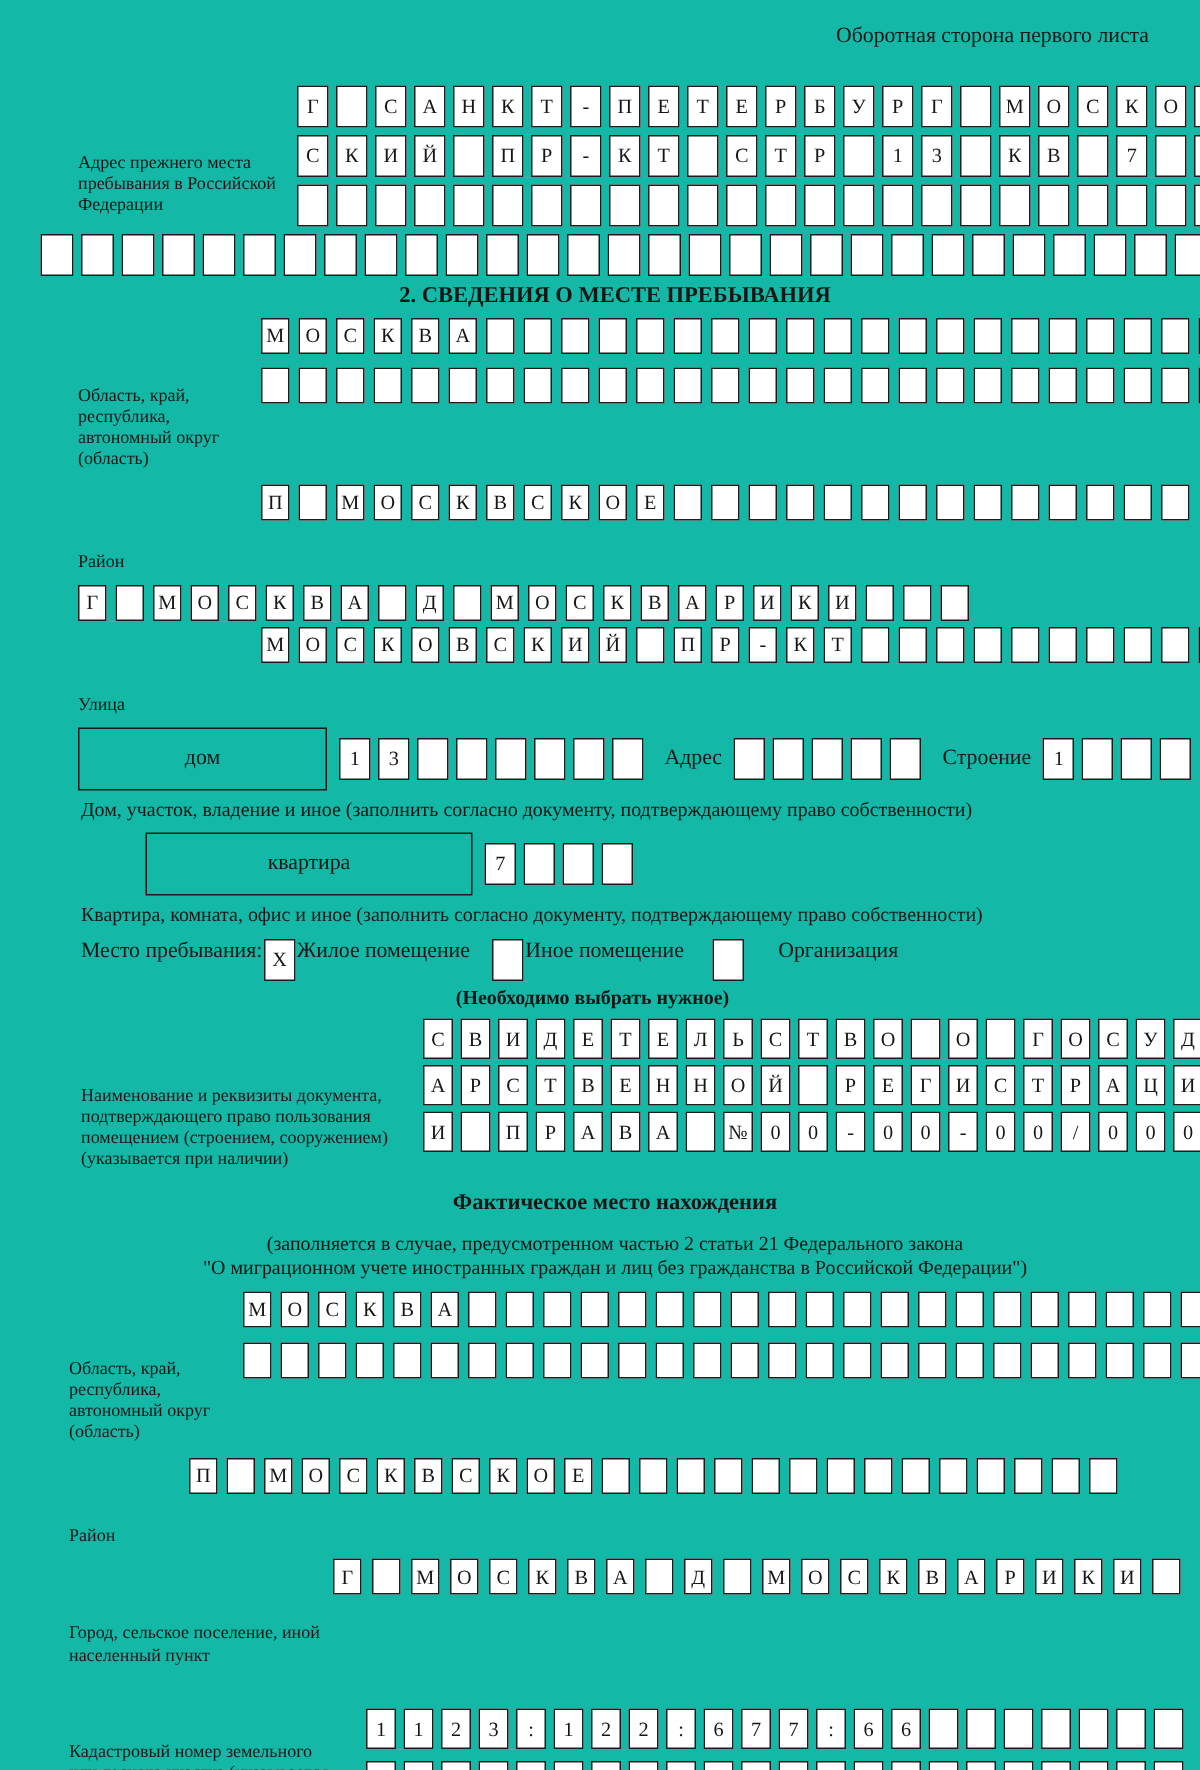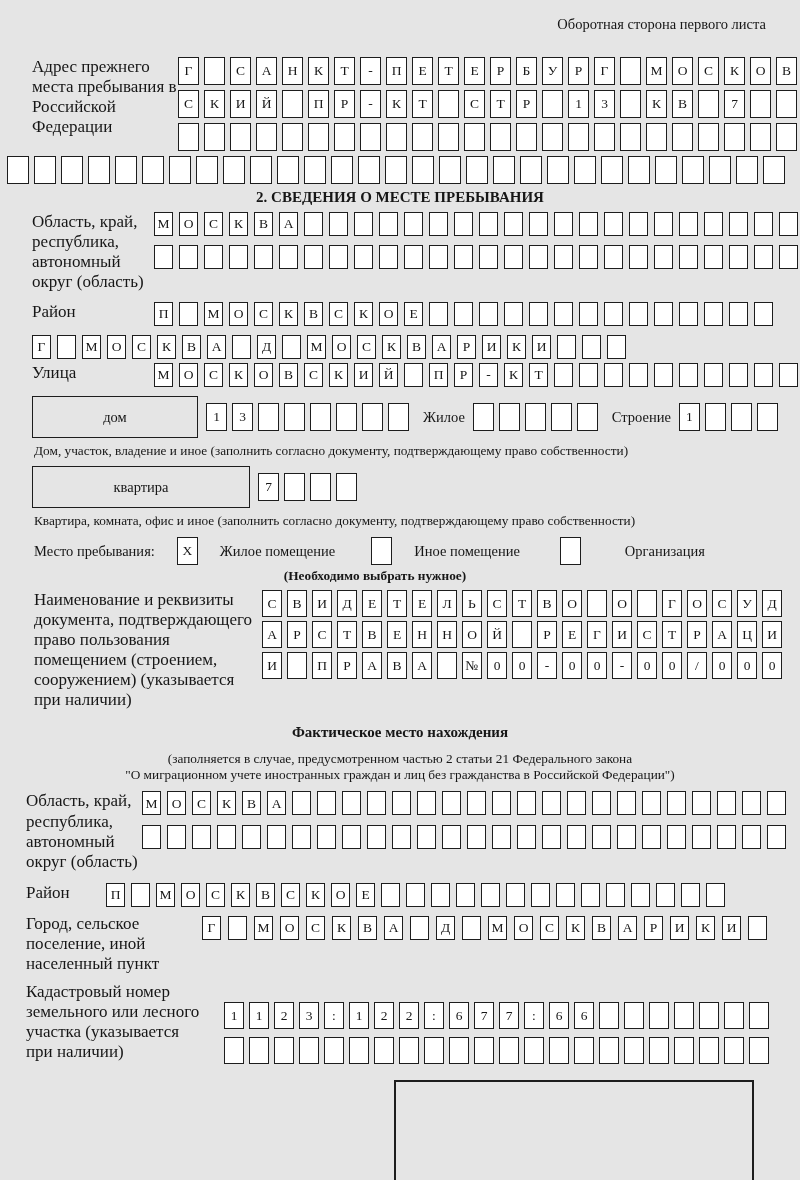--- a/index.html
+++ b/index.html
@@ -1,23 +1,23 @@
 <!DOCTYPE html>
 <html><head>
 <meta charset="utf-8">
 <style>
   html,body{margin:0;padding:0;background:#fff;}
   .page{
-    position:relative;width:800px;height:1180px;background:#e5e5e5;
+    position:relative;width:800px;height:1180px;background:#14b8a6;
     font-family:"Liberation Serif","DejaVu Serif",serif;color:#161616;
-    overflow:hidden;box-sizing:border-box;
+    overflow:hidden;box-sizing:border-box;padding-left:20px;
   }
   .hdr{text-align:right;padding:16px 34px 0 0;font-size:14.5px;}
   .frow{display:flex;align-items:flex-start;}
-  .lbl{font-size:17px;line-height:1.18;flex:none;}
+  .lbl{font-size:12px;line-height:1.18;flex:none;margin-top:44px;}
   .rows{display:flex;flex-direction:column;}
   .boxrow{display:flex;gap:5px;}
   .cell{
     flex:none;display:flex;align-items:center;justify-content:center;
     border:1.6px solid #1d1d1d;box-sizing:border-box;font-size:13.5px;
     background:#fff;line-height:1;
   }
   .c21 .cell{width:21px;height:28px;}
   .c19 .cell{width:19px;height:24px;}
   .c20 .cell{width:20px;height:27px;}
@@ -316,50 +316,50 @@
     <div class="boxrow c21">
         <span class="cell">1</span>
         <span class="cell">3</span>
         <span class="cell"></span>
         <span class="cell"></span>
         <span class="cell"></span>
         <span class="cell"></span>
         <span class="cell"></span>
         <span class="cell"></span>
       </div>
-    <div class="inline-lbl" style="margin-left:6px;">Жилое</div>
+    <div class="inline-lbl" style="margin-left:6px;">Адрес</div>
     <div class="boxrow c21">
         <span class="cell"></span>
         <span class="cell"></span>
         <span class="cell"></span>
         <span class="cell"></span>
         <span class="cell"></span>
       </div>
     <div class="inline-lbl" style="margin-left:6px;">Строение</div>
     <div class="boxrow c21">
         <span class="cell">1</span>
         <span class="cell"></span>
         <span class="cell"></span>
         <span class="cell"></span>
       </div>
   </div>
   <div class="note" style="margin:5px 0 0 34px;">Дом, участок, владение и иное (заполнить согласно документу, подтверждающему право собственности)</div>
 
   <div class="frow" style="margin:7px 0 0 32px;align-items:center;gap:8px;">
-    <div class="nbox" style="width:218px;">квартира</div>
+    <div class="nbox" style="width:218px;margin-left:45px;">квартира</div>
     <div class="boxrow c21">
         <span class="cell">7</span>
         <span class="cell"></span>
         <span class="cell"></span>
         <span class="cell"></span>
       </div>
   </div>
   <div class="note" style="margin:5px 0 0 34px;">Квартира, комната, офис и иное (заполнить согласно документу, подтверждающему право собственности)</div>
 
-  <div class="frow c21" style="margin:8px 0 0 34px;align-items:center;gap:22px;">
+  <div class="frow c21" style="margin:8px 0 0 34px;align-items:flex-start;gap:1px;">
     <div class="inline-lbl">Место пребывания:</div>
     <span class="cell">X</span>
     <div class="inline-lbl">Жилое помещение</div>
     <span class="cell" style="margin-left:14px;"></span>
     <div class="inline-lbl">Иное помещение</div>
     <span class="cell" style="margin-left:18px;"></span>
     <div class="inline-lbl" style="margin-left:22px;">Организация</div>
   </div>
   <div class="note-c" style="width:430px;margin:3px 0 0 160px;font-weight:bold;">(Необходимо выбрать нужное)</div>
 

